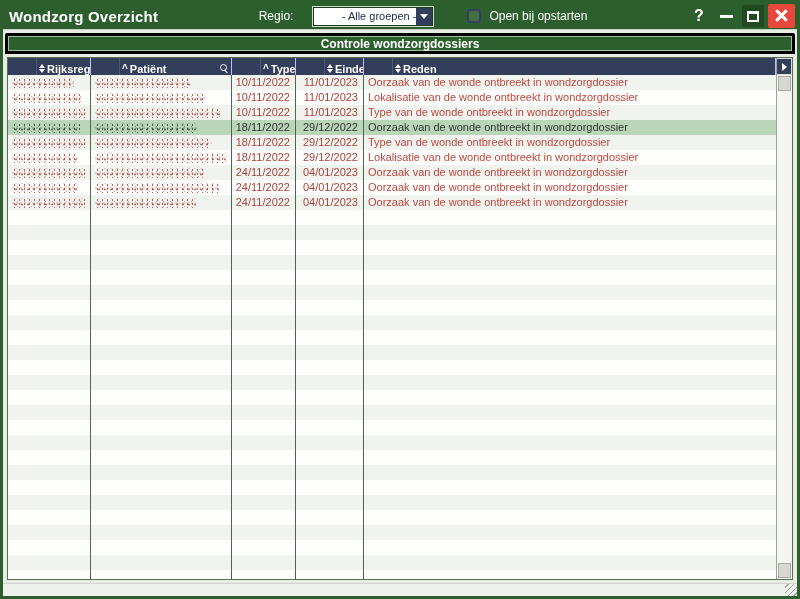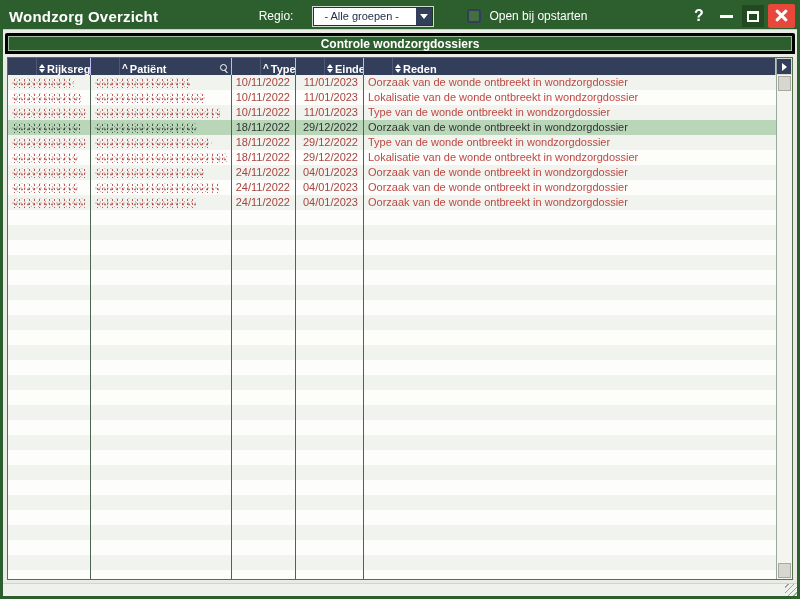--- a/index.html
+++ b/index.html
@@ -19,21 +19,21 @@
     color:#fff; padding:0 2px 0 6px;
     background:#2d5e2d;
   }
   .app-title { font-size:15px; font-weight:bold; letter-spacing:.2px; }
   .regio-group { display:flex; align-items:center; margin-left:auto; }
   .regio-label { font-size:12px; margin-right:20px; }
   .select {
     width:120px; height:19px; background:#fff; border:1px solid #1d3a1d;
     outline:1px solid #cfe0cf; display:flex; align-items:center; cursor:default;
   }
-  .select-value { flex:1; font-size:11px; color:#22304c; padding-left:10px; white-space:nowrap; overflow:hidden; }
+  .select-value { flex:1; font-size:11px; color:#22304c; padding-left:10px; white-space:nowrap; overflow:hidden;text-align:right; }
   .select-btn {
     width:16px; height:17px; background:#323e5a; display:flex; align-items:center; justify-content:center;
   }
   .select-btn i { width:0;height:0;border-left:4px solid transparent;border-right:4px solid transparent;border-top:5px solid #fff; }
   .chk-group { display:flex; align-items:flex-end; margin-left:34px; }
   .checkbox {
     width:14px;height:14px; border:2px solid #333f5a; border-radius:3px;
     background:rgba(255,255,255,.10); cursor:pointer;
   }
   .chk-label { font-size:12px; margin-left:8px; }

